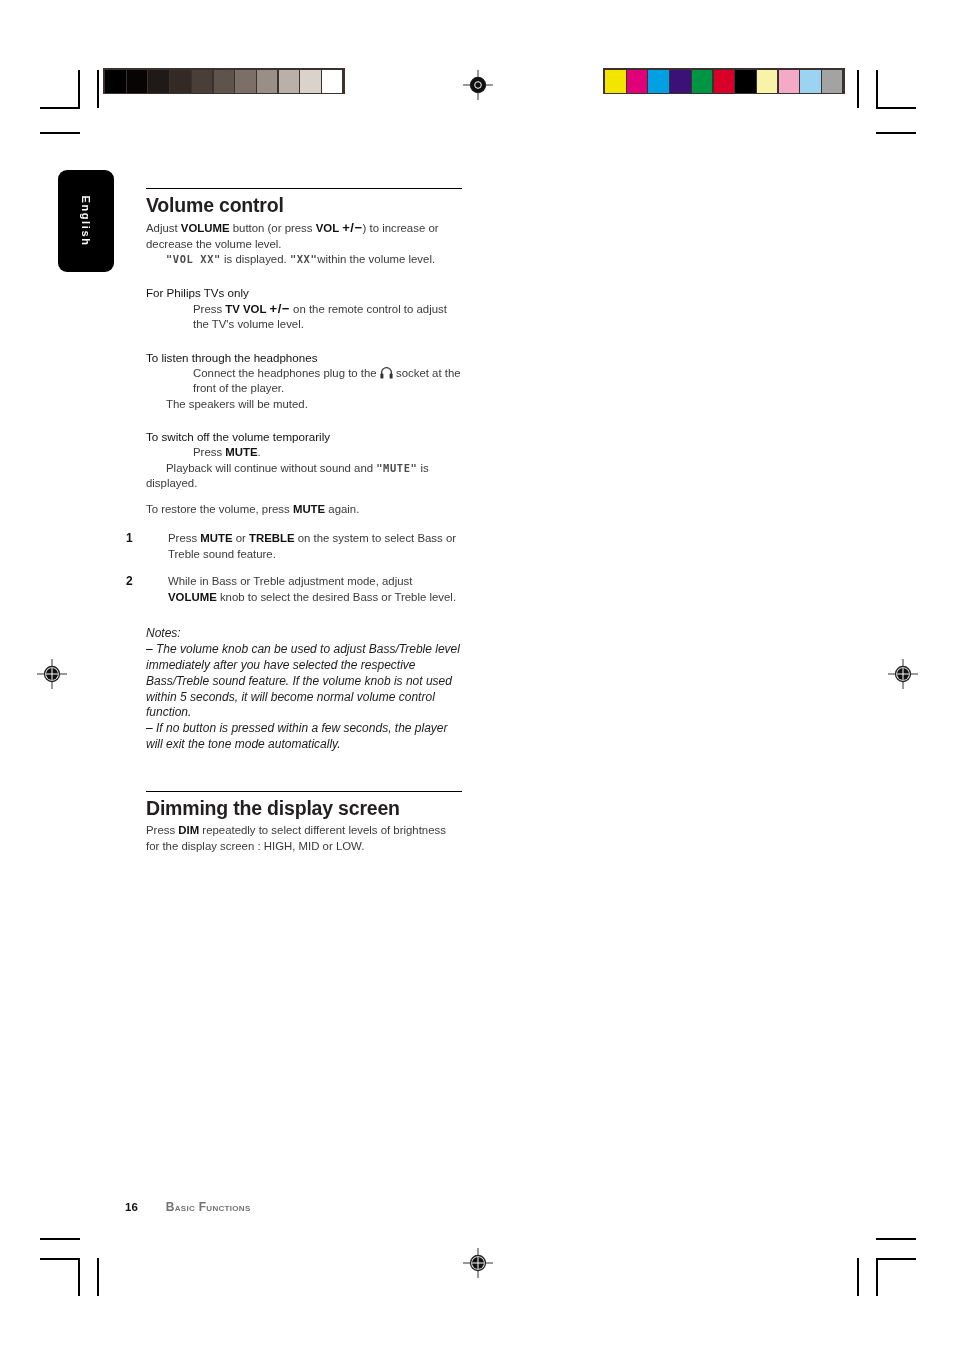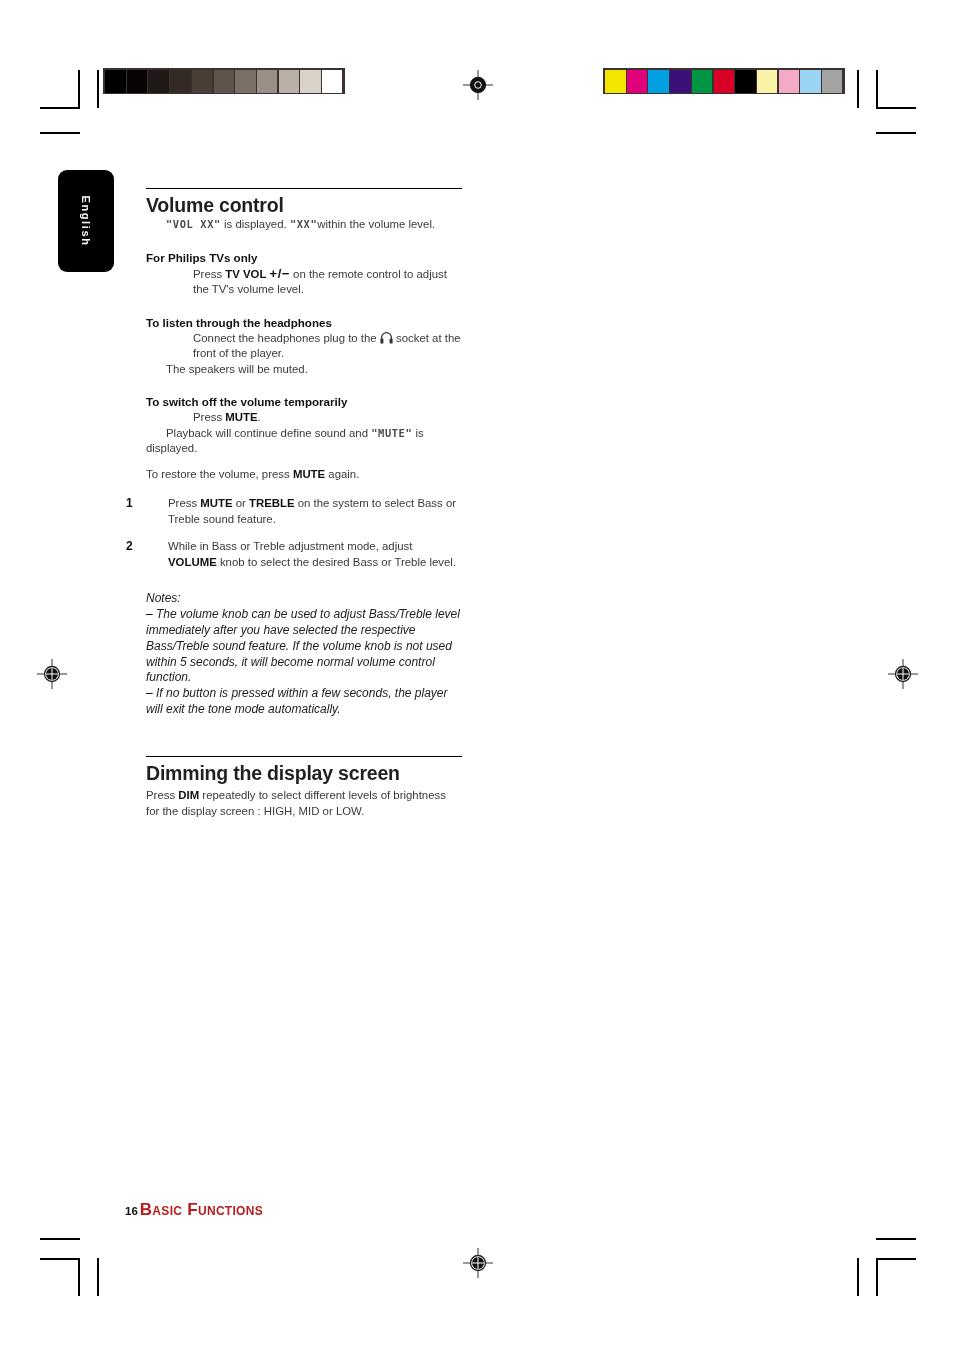--- a/index.html
+++ b/index.html
@@ -92,21 +92,21 @@
     line-height: 15.5px;
     margin: 3px 0 0 0;
     color: #3a3a3a;
   }
   p.tight { margin-top: 0; }
   p.gap   { margin-top: 10px; }
   p.indent { text-indent: 20px; }
 
   h3.sub {
     font-size: 11.6px;
-    font-weight: bold;
+    font-weight: normal;
     color: #111;
     margin: 17px 0 0 0;
     line-height: 15px;
   }
   h3.sub + p { margin-top: 1px; margin-left: 47px; }
 
   b, strong { color: #111; font-weight: bold; }
 
   .lcd {
     font-family: "DejaVu Sans Mono", monospace;
@@ -163,31 +163,31 @@
     color: #1d1d1d;
   }
 
   
   .footer {
     position: absolute;
     left: 125px;
     top: 1200px;
     display: flex;
     align-items: baseline;
-    gap: 2px;
+    gap: 28px;
   }
   .footer .pageno {
     font-size: 11.5px;
     font-weight: bold;
     color: #111;
   }
   .footer .ftitle {
-    font-size: 17px;
-    font-weight: bold;
-    color: #b91c1c;
+    font-size: 12px;
+    font-weight: bold;
+    color: #737373;
     font-variant: small-caps;
     letter-spacing: 0.3px;
   }
 </style>
 </head>
 <body>
 
 <div class="mark h" style="left:40px;  top:107px;  width:40px;"></div>
 <div class="mark v" style="left:78px;  top:70px;   height:38px;"></div>
 <div class="mark h" style="left:40px;  top:132px; width:40px;"></div>
@@ -279,20 +279,23 @@
   </div>
 
 <div class="lang-tab">
   <span class="lbl">English</span>
 </div>
 
 <div class="col">
 
   <h1 class="sect">Volume control</h1>
 
+  <p>
+    <span>Adjust </span><b>VOLUME</b><span> button (or press </span><b>VOL</b> <span class="pm">+/−</span><span>) to increase or decrease the volume level.</span>
+  </p>
 
   <p class="tight indent">
     <span class="lcd">"VOL  XX"</span><span> is displayed. </span><span class="lcd">"XX"</span><span>within the volume level.</span>
   </p>
 
   <h3 class="sub">For Philips TVs only</h3>
   <p>
     <span>Press </span><b>TV VOL</b> <span class="pm">+/−</span><span> on the remote control to adjust the TV's volume level.</span>
   </p>
 
@@ -304,21 +307,21 @@
           <rect x="9.6" y="6.6" width="3" height="5" rx="0.9" fill="#333"></rect>
         </svg></span><span> socket at the front of the player.</span>
   </p>
   <p class="tight indent">The speakers will be muted.</p>
 
   <h3 class="sub">To switch off the volume temporarily</h3>
   <p>
     <span>Press </span><b>MUTE</b><span>.</span>
   </p>
   <p class="tight indent">
-    <span>Playback will continue define sound and </span><span class="lcd">"MUTE"</span><span> is displayed.</span>
+    <span>Playback will continue without sound and </span><span class="lcd">"MUTE"</span><span> is displayed.</span>
   </p>
   <p class="gap">
     <span>To restore the volume, press </span><b>MUTE</b><span> again.</span>
   </p>
 
 
   <div class="steps">
     <div class="step">
       <span class="num">1</span>
       <p>

